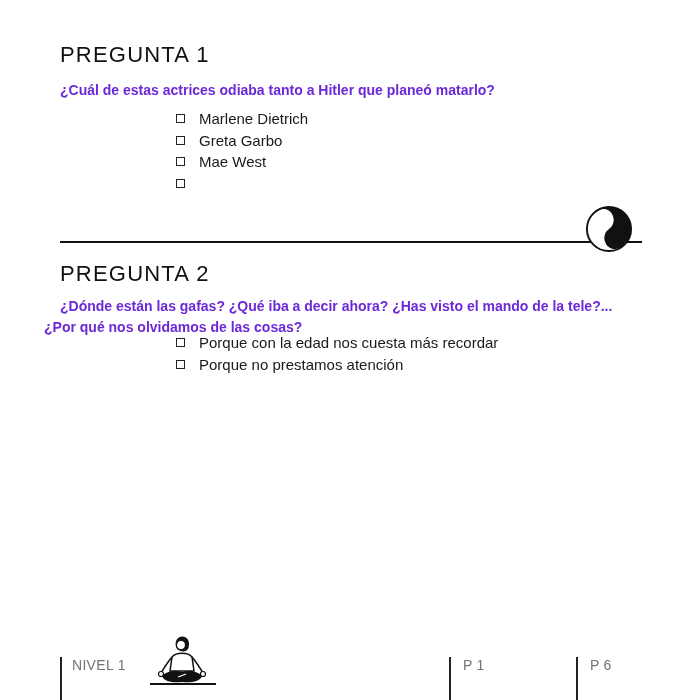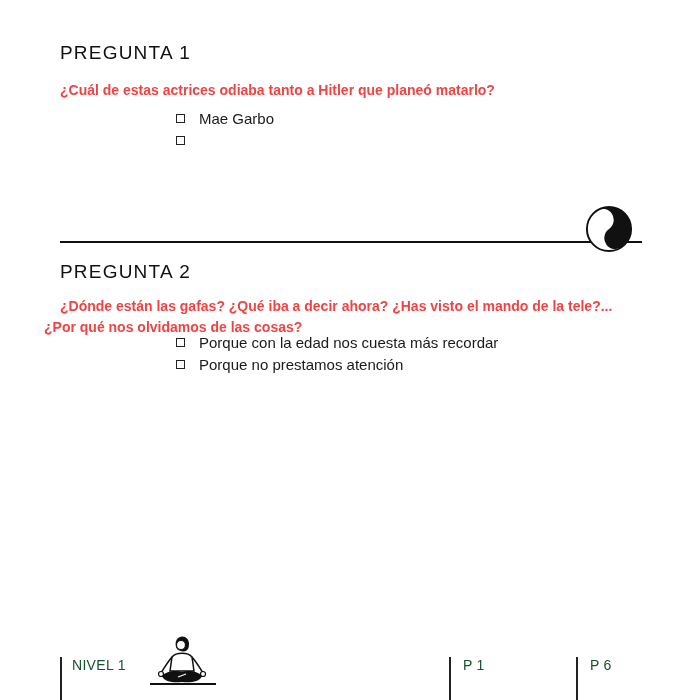--- a/index.html
+++ b/index.html
@@ -1,36 +1,44 @@
 <!DOCTYPE html>
 <html><head>
 <meta charset="utf-8">
 <style>
   html, body { margin: 0; padding: 0; background: #ffffff; }
   body { width: 700px; height: 700px; position: relative; overflow: hidden;
          font-family: "Liberation Sans", "DejaVu Sans", sans-serif; color: #111; }
   .abs { position: absolute; }
-  .heading { font-size: 19px; letter-spacing: 1.2px; font-weight: 400; color: #111; }
-  .question { font-size: 14px; font-weight: 700; line-height: 22px; color: #ef4444; }
+  .heading { font-size: 22px; letter-spacing: 1.2px; font-weight: 400; color: #111; }
+  .question { font-size: 14px; font-weight: 700; line-height: 22px; color: #6d28d9; }
   .options { list-style: none; margin: 0; padding: 0; }
   .option { display: flex; align-items: center; height: 21.5px; font-size: 15px; color: #1a1a1a; }
   .checkbox { width: 9px; height: 9px; border: 1.3px solid #222; margin-right: 14px; flex: none; box-sizing: border-box; cursor: pointer; }
   .rule { height: 2px; background: #111; }
   .vline { width: 1.5px; background: #222; }
-  .footer-label { font-size: 14px; color: #14532d; letter-spacing: 0.3px; }
+  .footer-label { font-size: 14px; color: #737373; letter-spacing: 0.3px; }
 </style>
 </head>
 <body>
 
 <div class="abs heading" style="left:60px; top:42px;">PREGUNTA 1</div>
 <div class="abs question" style="left:60px; top:79px;">¿Cuál de estas actrices odiaba tanto a Hitler que planeó matarlo?</div>
 <ul class="abs options" style="left:176px; top:108px;">
   <li class="option">
     <span class="checkbox"></span>
-    <span>Mae Garbo</span>
+    <span>Marlene Dietrich</span>
+  </li>
+  <li class="option">
+    <span class="checkbox"></span>
+    <span>Greta Garbo</span>
+  </li>
+  <li class="option">
+    <span class="checkbox"></span>
+    <span>Mae West</span>
   </li>
   <li class="option">
     <span class="checkbox"></span>
   </li>
 </ul>
 
 <div class="abs rule" style="left:60px; top:241px; width:582px;"></div>
 <div class="abs" style="left:585px; top:205px; width:48px; height:48px;">
   <svg width="48" height="48" viewBox="0 0 100 100">
     <circle cx="50" cy="50" r="46" fill="#fff" stroke="#111" stroke-width="4"></circle>

